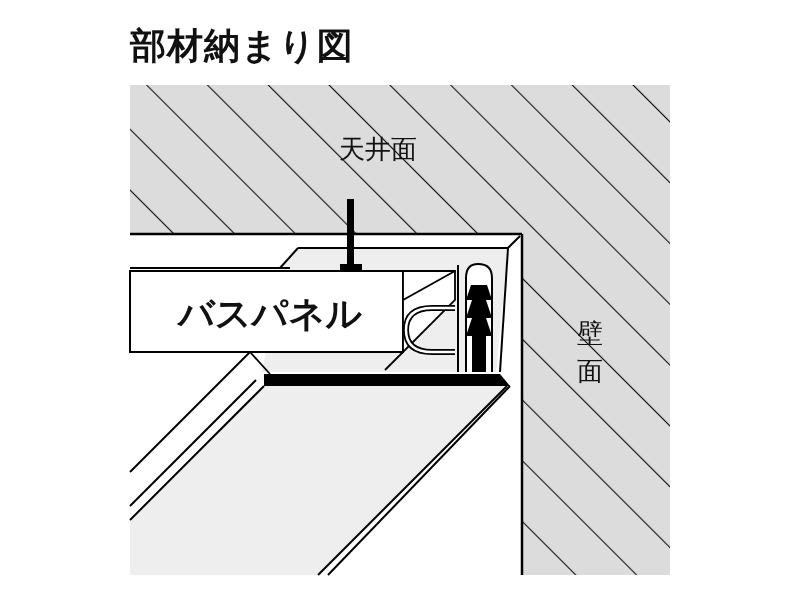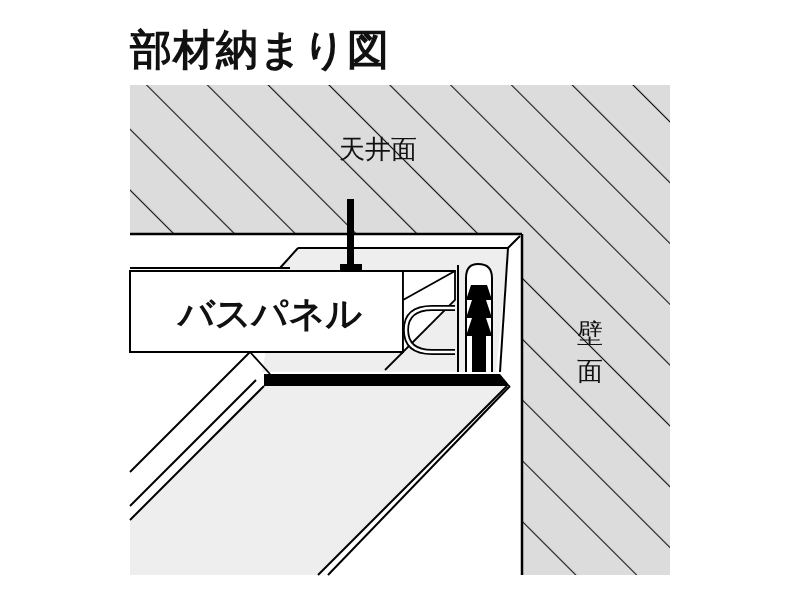--- a/index.html
+++ b/index.html
@@ -1,19 +1,19 @@
 <!DOCTYPE html>
 <html><head>
   <meta charset="utf-8">
   <style>
     html, body { margin: 0; padding: 0; background: #ffffff; }
     body { width: 800px; height: 600px; position: relative; overflow: hidden; font-family: "DejaVu Sans", sans-serif; }
     .title {
       position: absolute; left: 130px; top: 22px;
-      font-size: 42px; font-weight: bold; color: #111111; letter-spacing: 1px;
+      font-size: 36px; font-weight: bold; color: #111111; letter-spacing: 1px;
       font-family: "DejaVu Sans", sans-serif;
     }
     svg.diagram { position: absolute; left: 0; top: 0; }
     .lbl { font-family: "DejaVu Sans", sans-serif; fill: #111111; }
   </style>
 </head>
 <body>
 
 <div class="title">部材納まり図</div>
 

